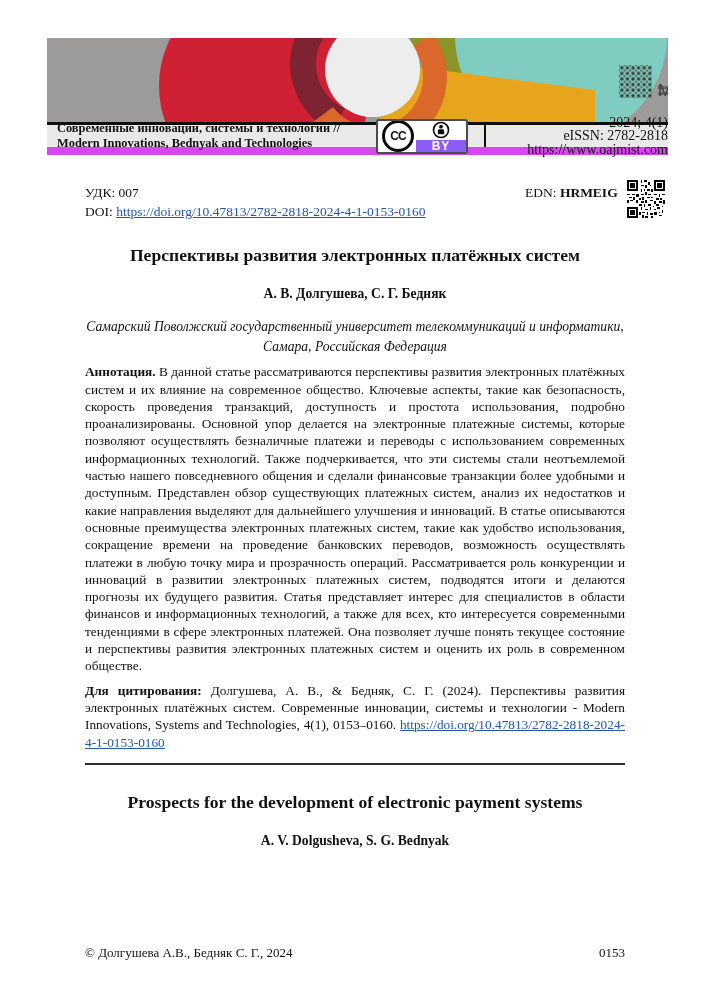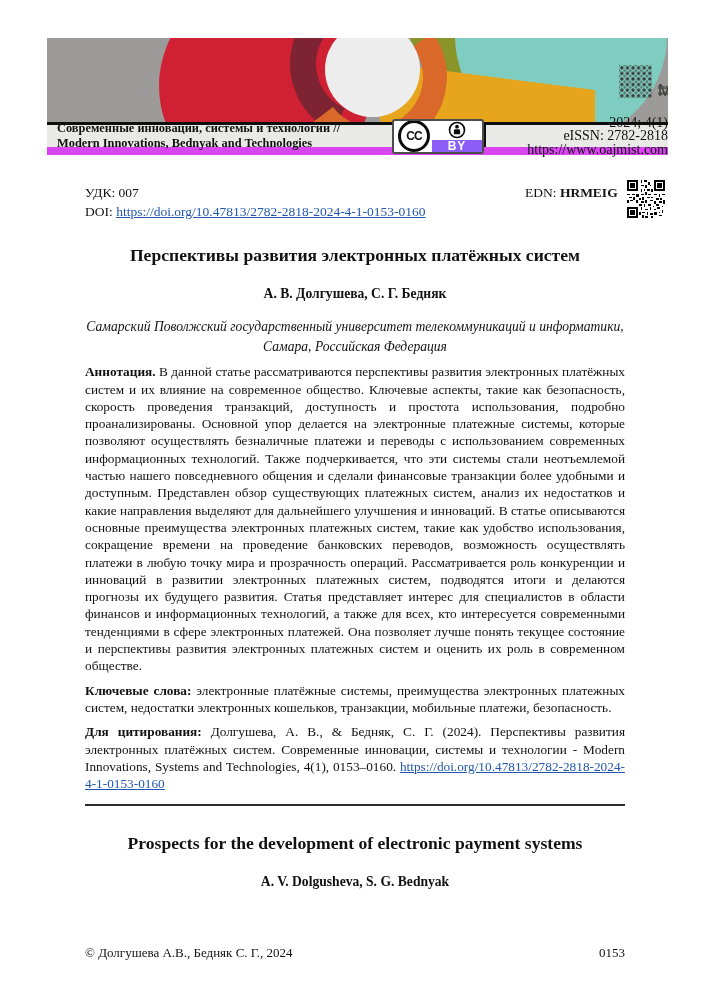--- a/index.html
+++ b/index.html
@@ -29,21 +29,21 @@
     background-size:5.6px 5.6px,5.6px 5.6px;background-position:0 0,2.8px 2.8px;}
   .mist-txt{position:static;display:flex;flex-direction:column;line-height:1;}
   .mist-word{font-family:"Liberation Sans",sans-serif;font-weight:200;font-size:17px;
     letter-spacing:2px;color:#3b3b3b;}
   .mist-tag{font-family:"Liberation Sans",sans-serif;font-size:6px;color:#474747;margin-top:2px;}
 
   
   .bar{position:absolute;left:47px;top:125px;width:621px;height:30px;background:var(--bar_gray);
        border-bottom:8px solid #d946ef;display:flex;align-items:center;box-sizing:border-box;}
   .bar-title{flex:1;padding:2px 10px;font-weight:bold;font-size:12.4px;line-height:15.5px;}
-  .bar-badge{width:108px;display:flex;align-items:center;justify-content:flex-end;
+  .bar-badge{width:108px;display:flex;align-items:center;justify-content:flex-start;
        align-self:stretch;border-right:2px solid #0e0e0e;}
   .cc-badge{width:92px;height:35px;background:#fff;border:2px solid #4c4c4c;border-radius:3px;
        display:flex;box-sizing:border-box;overflow:hidden;}
   .cc-circle{width:26px;height:26px;border:3px solid #0b0b0b;border-radius:50%;margin:0 2px 0 4px;
        align-self:center;display:flex;align-items:center;justify-content:center;
        font-family:"Liberation Sans",sans-serif;font-weight:bold;font-size:12px;letter-spacing:-1px;}
   .cc-right{flex:1;display:flex;flex-direction:column;}
   .cc-person{flex:1;display:flex;align-items:center;justify-content:center;}
   .cc-by{height:12px;background:#8b5cf6;color:#fff;font-family:"Liberation Sans",sans-serif;
        font-size:12px;font-weight:bold;text-align:center;line-height:12px;letter-spacing:1px;}
@@ -141,21 +141,20 @@
         </g>
       </svg>
     </div>
 
     <div class="ru-title">Перспективы развития электронных платёжных систем</div>
     <div class="authors">А. В. Долгушева, С. Г. Бедняк</div>
     <div class="affil">Самарский Поволжский государственный университет телекоммуникаций и информатики, Самара, Российская Федерация</div>
 
     <div class="para"><span class="b">Аннотация.</span><span> В данной статье рассматриваются перспективы развития электронных платёжных систем и их влияние на современное общество. Ключевые аспекты, такие как безопасность, скорость проведения транзакций, доступность и простота использования, подробно проанализированы. Основной упор делается на электронные платежные системы, которые позволяют осуществлять безналичные платежи и переводы с использованием современных информационных технологий. Также подчеркивается, что эти системы стали неотъемлемой частью нашего повседневного общения и сделали финансовые транзакции более удобными и доступным. Представлен обзор существующих платежных систем, анализ их недостатков и какие направления выделяют для дальнейшего улучшения и инноваций. В статье описываются основные преимущества электронных платежных систем, такие как удобство использования, сокращение времени на проведение банковских переводов, возможность осуществлять платежи в любую точку мира и прозрачность операций. Рассматривается роль конкуренции и инноваций в развитии электронных платежных систем, подводятся итоги и делаются прогнозы их будущего развития. Статья представляет интерес для специалистов в области финансов и информационных технологий, а также для всех, кто интересуется современными тенденциями в сфере электронных платежей. Она позволяет лучше понять текущее состояние и перспективы развития электронных платежных систем и оценить их роль в современном обществе.</span></div>
 
-    <div class="para"><span class="b">Ключевые слова:</span><span> электронные платёжные системы, преимущества электронных платежных систем, недостатки электронных кошельков, транзакции, мобильные платежи, безопасность.</span></div>
 
     <div class="para"><span class="b">Для цитирования:</span><span> Долгушева, А. В., &amp; Бедняк, С. Г. (2024). Перспективы развития электронных платёжных систем. Современные инновации, системы и технологии - Modern Innovations, Systems and Technologies, 4(1), 0153–0160. </span><a class="doi" href="#">https://doi.org/10.47813/2782-2818-2024-4-1-0153-0160</a></div>
 
     <hr class="rule">
 
     <div class="en-title">Prospects for the development of electronic payment systems</div>
     <div class="authors">A. V. Dolgusheva, S. G. Bednyak</div>
   </div>
 
   <div class="footer">

